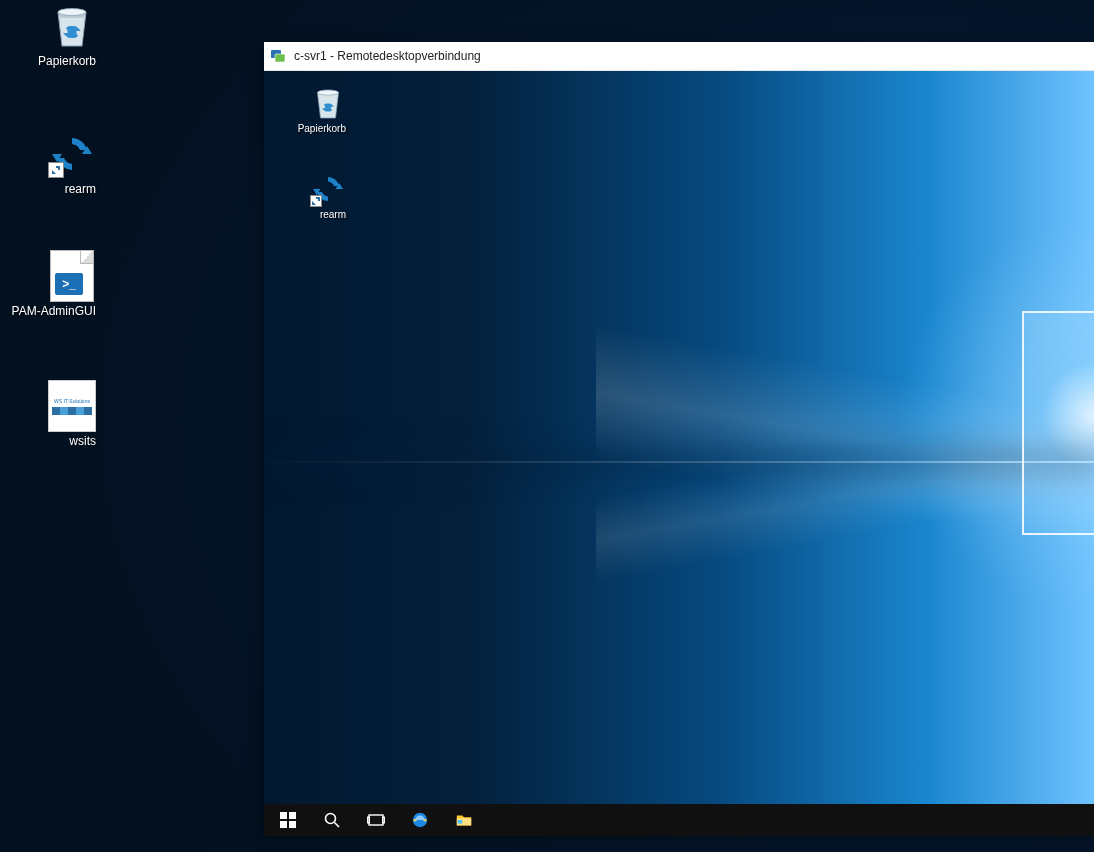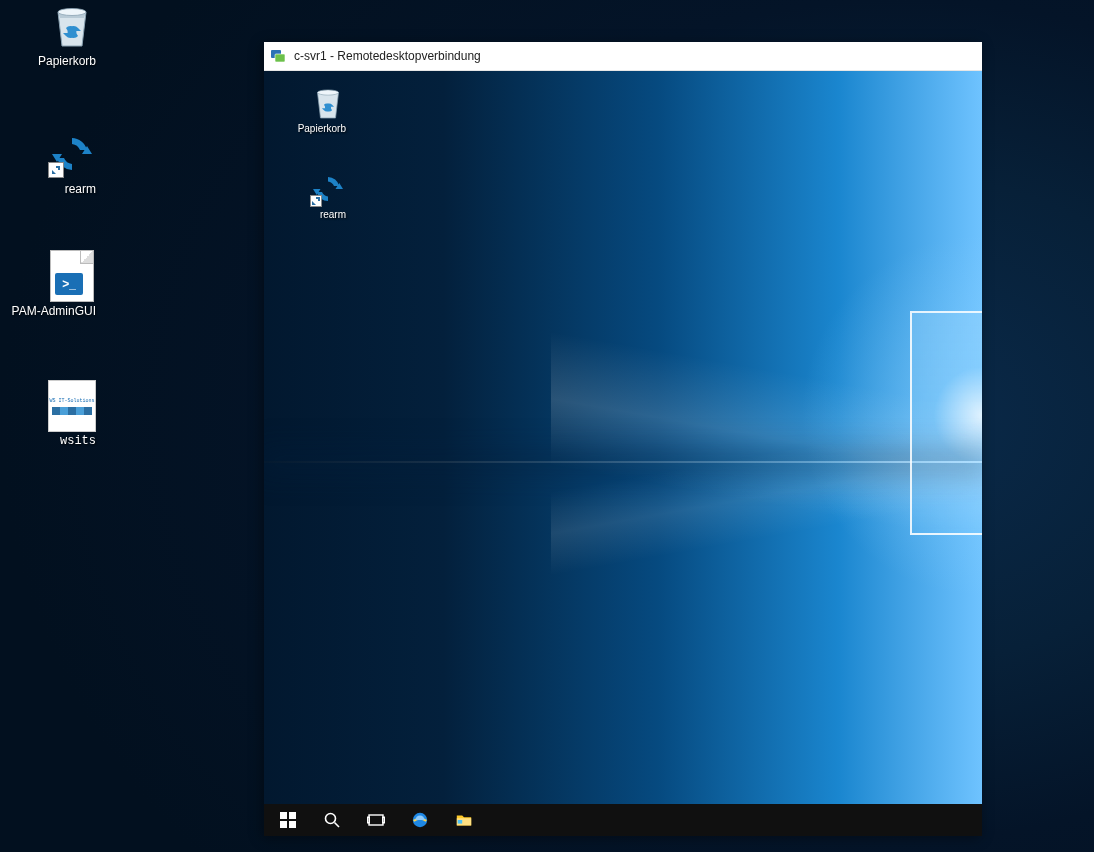--- a/index.html
+++ b/index.html
@@ -60,21 +60,21 @@
     justify-content: center;
   }
   .shortcut-arrow svg { width: 10px; height: 10px; }
   .glyph { position: relative; }
 
   
   .rdp-window {
     position: absolute;
     left: 264px;
     top: 42px;
-    width: 718px;
+    width: 830px;
     height: 794px;
     background: #fff;
     box-shadow: -2px 2px 12px rgba(0,0,0,0.4);
     display: flex;
     flex-direction: column;
   }
   .rdp-titlebar {
     height: 28px;
     background: #fff;
     border-bottom: 1px solid #e6e6e6;
@@ -236,21 +236,21 @@
 
   <div class="desktop-icon" style="left:12px; top:252px;">
     <div class="glyph">
       <div class="ps1-page">
         <div class="ps1-badge">&gt;_</div>
       </div>
     </div>
     <div class="label">PAM-AdminGUI</div>
   </div>
 
-  <div class="desktop-icon" style="left:12px; top:382px;font-family:Liberation Mono, monospace;">
+  <div class="desktop-icon" style="left:12px; top:382px;">
     <div class="glyph">
       <div class="wsits-box">
         <span>WS IT-Solutions</span>
         <div class="wsits-bar"></div>
       </div>
     </div>
     <div class="label">wsits</div>
   </div>
 
   <div class="rdp-window">

